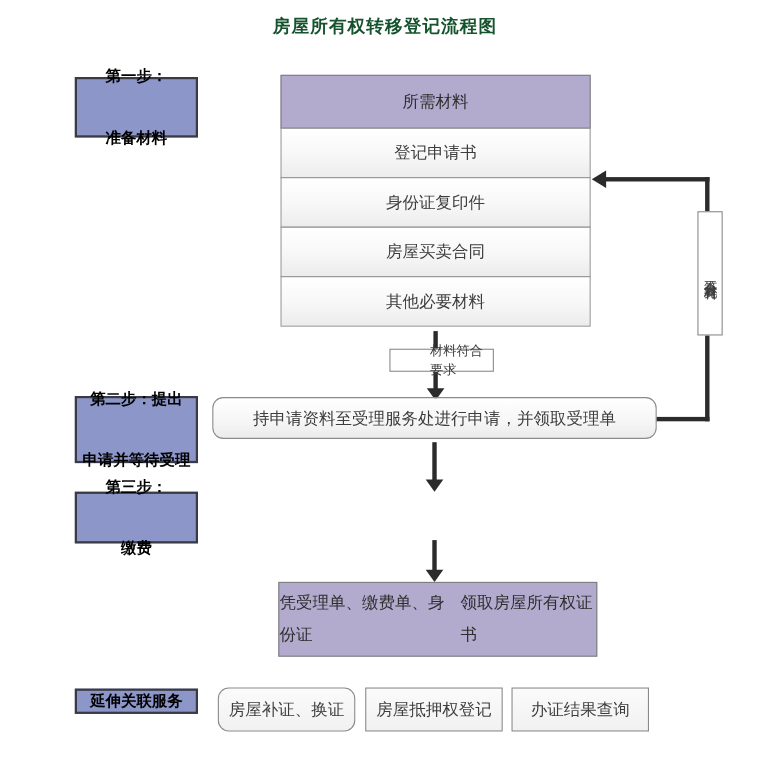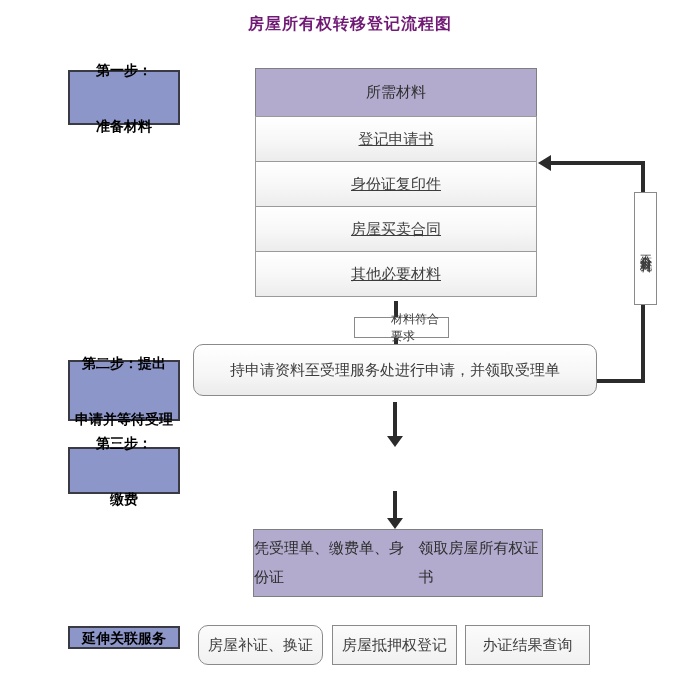--- a/index.html
+++ b/index.html
@@ -2,42 +2,42 @@
 <html><head>
 <meta charset="utf-8">
 <style>
   html,body{margin:0;padding:0;background:#fff;}
   #canvas{
     position:relative;width:700px;height:700px;background:#ffffff;overflow:hidden;
     font-family:"DejaVu Sans","Liberation Sans",sans-serif;
   }
   .title{
     position:absolute;left:0;top:14px;width:700px;text-align:center;
-    font-size:16px;font-weight:bold;color:#701a75;letter-spacing:1px;
+    font-size:16px;font-weight:bold;color:#14532d;letter-spacing:1px;
   }
   
   .step-box{
     position:absolute;left:68px;width:112px;
     background:#8C96C8;border:2px solid #3a3a44;box-sizing:border-box;
     display:flex;flex-direction:column;justify-content:center;align-items:center;
     font-size:14px;font-weight:bold;color:#000;line-height:20px;text-align:center;gap:36px;
   }
   
   .stack{position:absolute;left:255px;top:68px;width:282px;}
   .stack-header{
     box-sizing:border-box;width:282px;height:49px;background:#B3ABCE;border:1px solid #7f7f7f;
     display:flex;align-items:center;justify-content:center;
     font-family:"DejaVu Serif","Liberation Serif",serif;font-size:15px;color:#2e2e2e;
   }
   .stack-cell{
     box-sizing:border-box;width:282px;height:46px;margin-top:-1px;
     background:linear-gradient(180deg,#ffffff 0%,#f7f7f7 55%,#ececec 100%);
     border:1px solid #9a9a9a;
     display:flex;align-items:center;justify-content:center;
-    font-family:"DejaVu Serif","Liberation Serif",serif;font-size:15px;color:#3d3d3d;text-decoration:underline;
+    font-family:"DejaVu Serif","Liberation Serif",serif;font-size:15px;color:#3d3d3d;
   }
   
   .round-box{
     position:absolute;box-sizing:border-box;border:1px solid #8a8a8a;border-radius:10px;
     background:linear-gradient(180deg,#ffffff 0%,#f6f6f6 60%,#ebebeb 100%);
     display:flex;align-items:center;justify-content:center;
     font-family:"DejaVu Serif","Liberation Serif",serif;font-size:15px;color:#3d3d3d;
   }
   
   .final-box{
@@ -108,21 +108,21 @@
     <div class="stack-cell">登记申请书</div>
     <div class="stack-cell">身份证复印件</div>
     <div class="stack-cell">房屋买卖合同</div>
     <div class="stack-cell">其他必要材料</div>
   </div>
 
   <div class="vline" style="left:394px;top:301px;width:4px;height:53px;"></div>
   <div class="arrow-down" style="left:388px;top:353px;"></div>
   <div class="pass-label">材料符合要求</div>
 
-  <div class="round-box" style="left:193px;top:344px;width:404px;height:52px;">持申请资料至受理服务处进行申请，并领取受理单</div>
+  <div class="round-box" style="left:193px;top:361px;width:404px;height:38px;">持申请资料至受理服务处进行申请，并领取受理单</div>
 
   <div class="hline" style="left:597px;top:379px;width:48px;height:4px;"></div>
   <div class="vline" style="left:641px;top:161px;width:4px;height:222px;"></div>
   <div class="hline" style="left:548px;top:161px;width:97px;height:4px;"></div>
   <div class="arrow-left" style="left:538px;top:155px;"></div>
   <div class="fail-label">不符合补充材料</div>
 
   <div class="vline" style="left:393px;top:402px;width:4px;height:35px;"></div>
   <div class="arrow-down" style="left:387px;top:436px;"></div>
 

